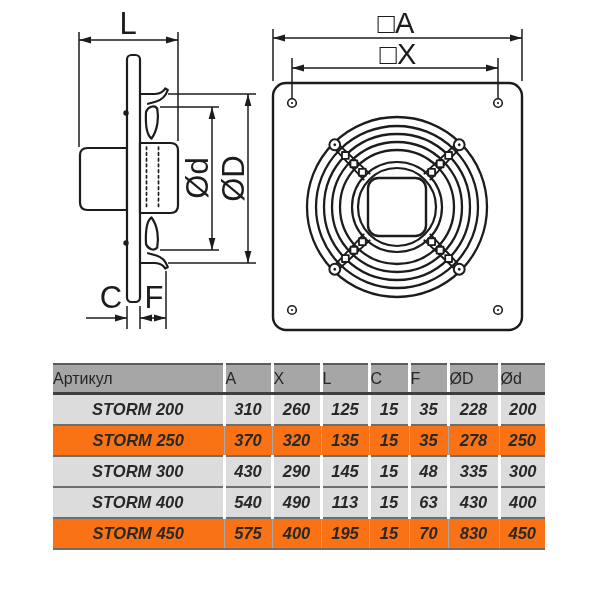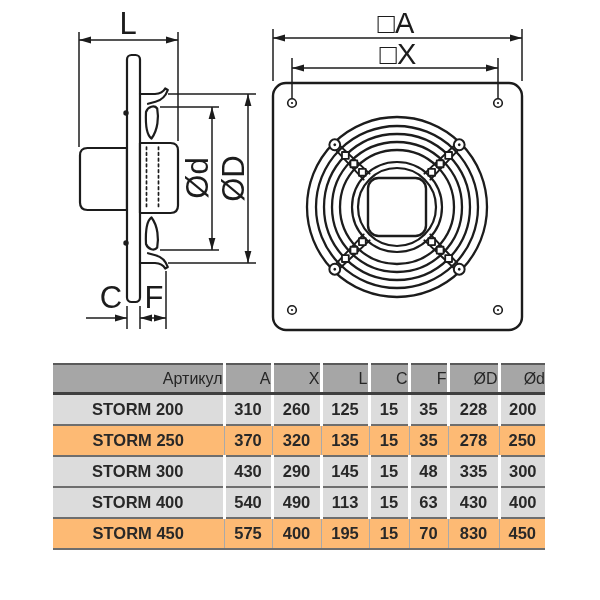--- a/index.html
+++ b/index.html
@@ -39,41 +39,42 @@
     width: 492px;
     font-size: 16.5px;
     color: #282828;
   }
   table.spec th {
     background: #a6a6a6;
     color: #262626;
     font-weight: 500;
     font-size: 16px;
     height: 27px;
-    text-align: right;
+    text-align: left;
     border-top: 2px solid #5a5a5a;
     border-bottom: 3px solid #3f3f3f;
     border-left: 3px solid #ffffff;
     border-right: 3px solid #ffffff;
     padding: 0;
   }
   table.spec td {
     height: 29px;
     text-align: center;
     padding: 0;
     border-top: 2px solid #6e6e6e;
     border-bottom: 2px solid #6e6e6e;
+    font-style: italic;
   }
   tr.row-gray td {
     background: #dcdcdc;
     border-left: 3px solid #8b5cf6;
     border-right: 3px solid #ffffff;
   }
   tr.row-white td {
-    background: #fdba74;
+    background: #f97316;
     border-left: 1px solid #a9a9a9;
     border-right: 1px solid #a9a9a9;
   }
   table.spec th:first-child, table.spec td:first-child { border-left: none; }
   table.spec th:last-child, table.spec td:last-child { border-right: none; }
   td.cell-article {
     text-align: left;
     padding-left: 9px;
     font-weight: 700;
   }

